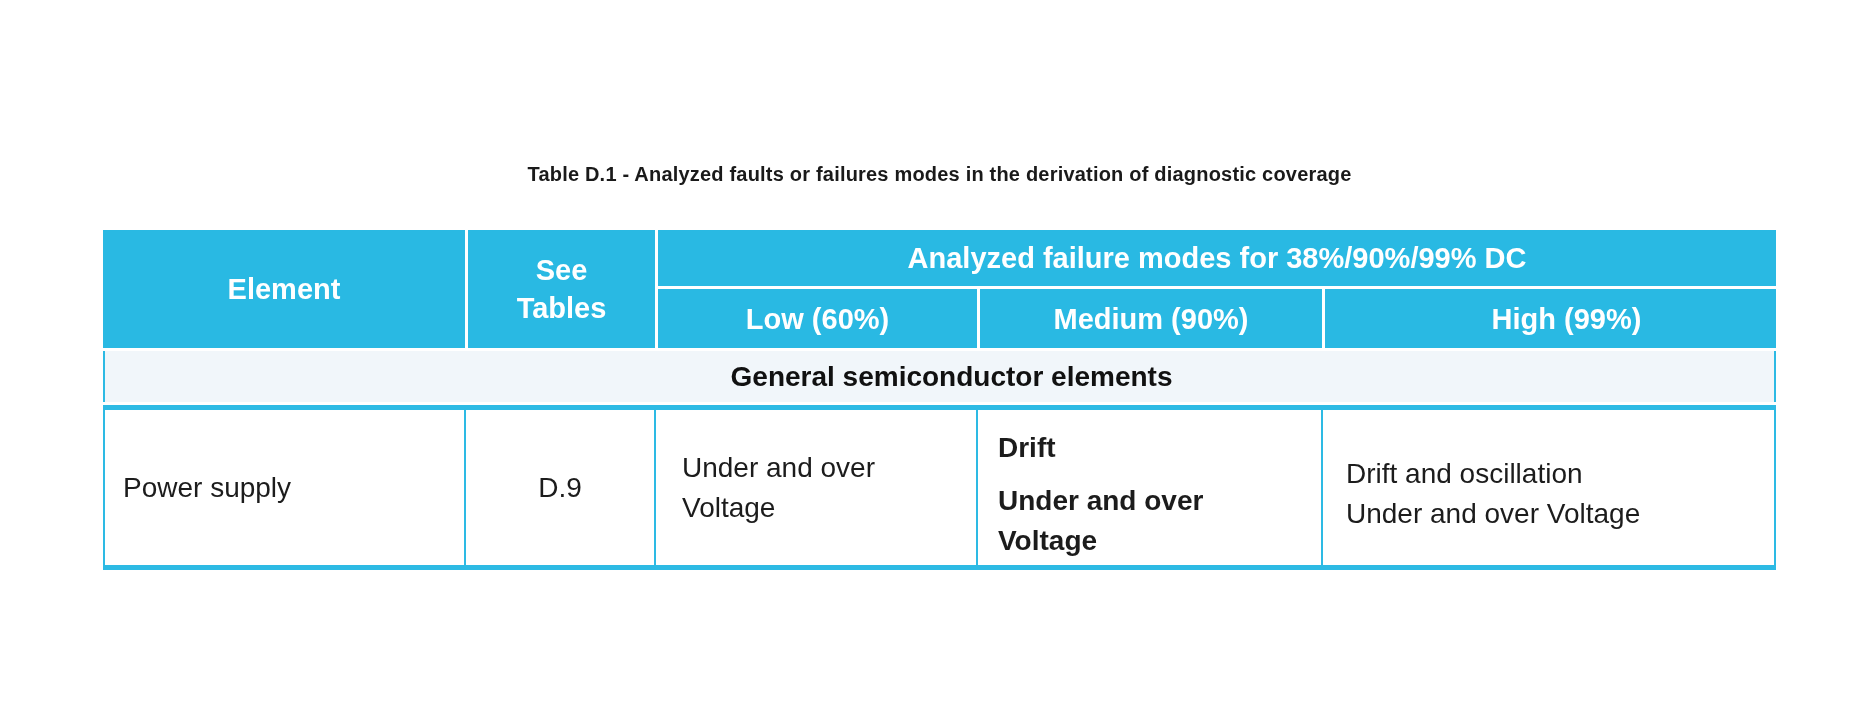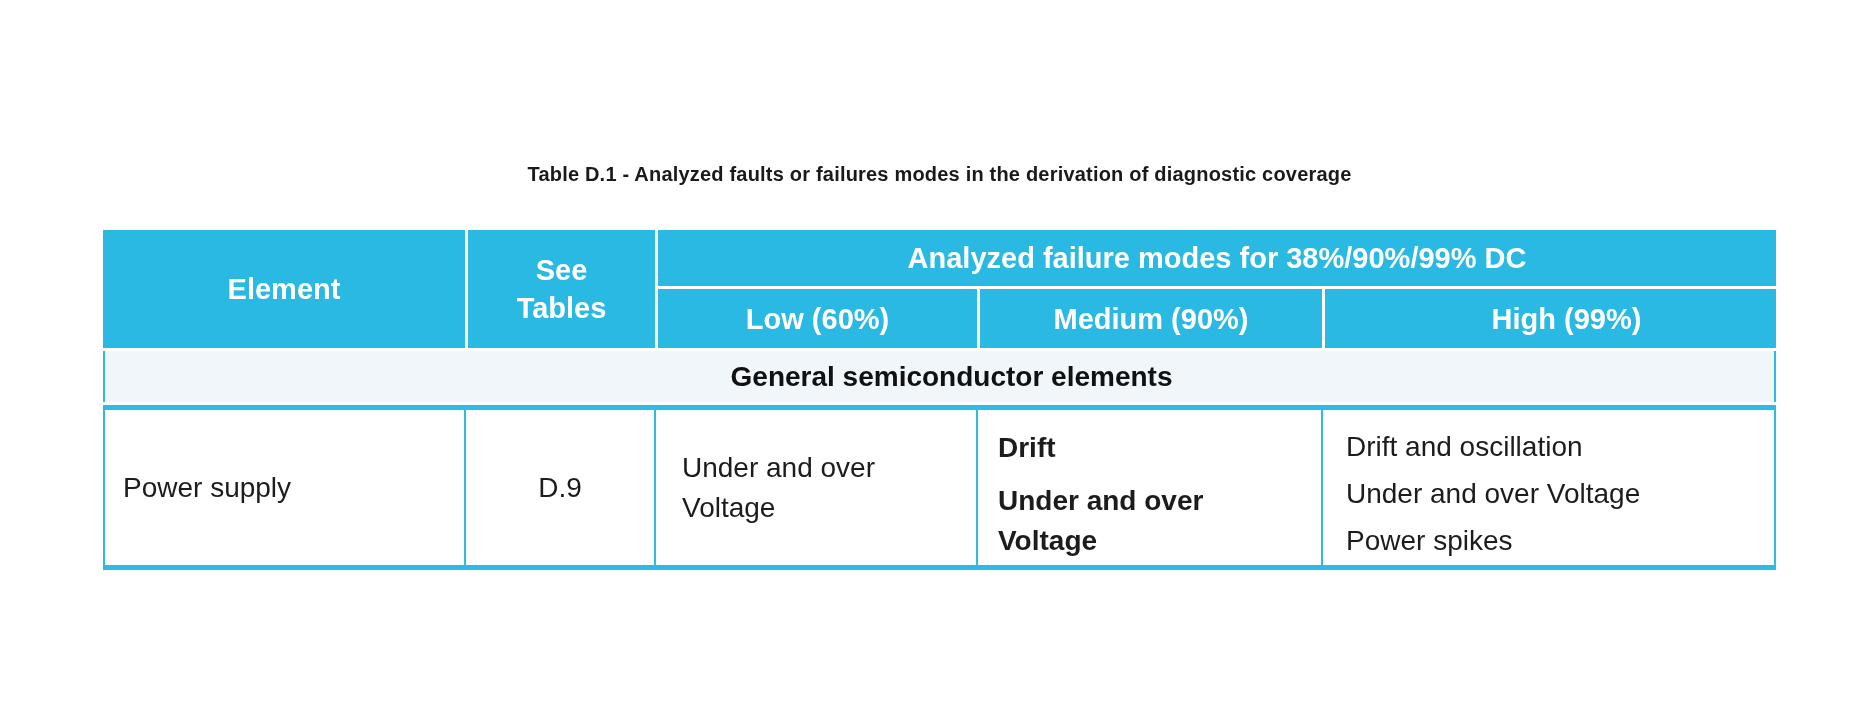--- a/index.html
+++ b/index.html
@@ -66,21 +66,21 @@
     grid-template-columns:361px 190px 322px 345px 1fr;
     background:#fff;
   }
   .td{font-size:28px;line-height:40px;border-right:2px solid var(--grid-line);}
   .td:last-child{border-right:none;}
   .td-element{display:flex;align-items:center;padding-left:18px;}
   .td-see{display:flex;align-items:center;justify-content:center;}
   .td-low{display:flex;flex-direction:column;justify-content:center;padding:0 60px 0 26px;}
   .td-medium{padding:18px 40px 0 20px;font-weight:bold;}
   .td-medium p + p{margin-top:13px;}
-  .td-high{display:flex;flex-direction:column;justify-content:center;row-gap:7px;padding:12px 20px 0 23px;}
+  .td-high{display:flex;flex-direction:column;justify-content:center;padding:12px 20px 0 23px;}
 </style>
 </head>
 <body>
 
 <div class="page">
 
   <div class="doc-title">Table D.1 - Analyzed faults or failures modes in the derivation of diagnostic coverage</div>
 
   <div class="tbl">
 
@@ -104,18 +104,17 @@
       <div class="td td-low">
         <p>Under and over Voltage</p>
       </div>
       <div class="td td-medium">
         <p>Drift</p>
         <p>Under and over Voltage</p>
       </div>
       <div class="td td-high">
         <p>Drift and oscillation</p>
         <p>Under and over Voltage</p>
-        <p>Power spikes</p>
       </div>
     </div>
 
   </div>
 </div>
 
 </body></html>

